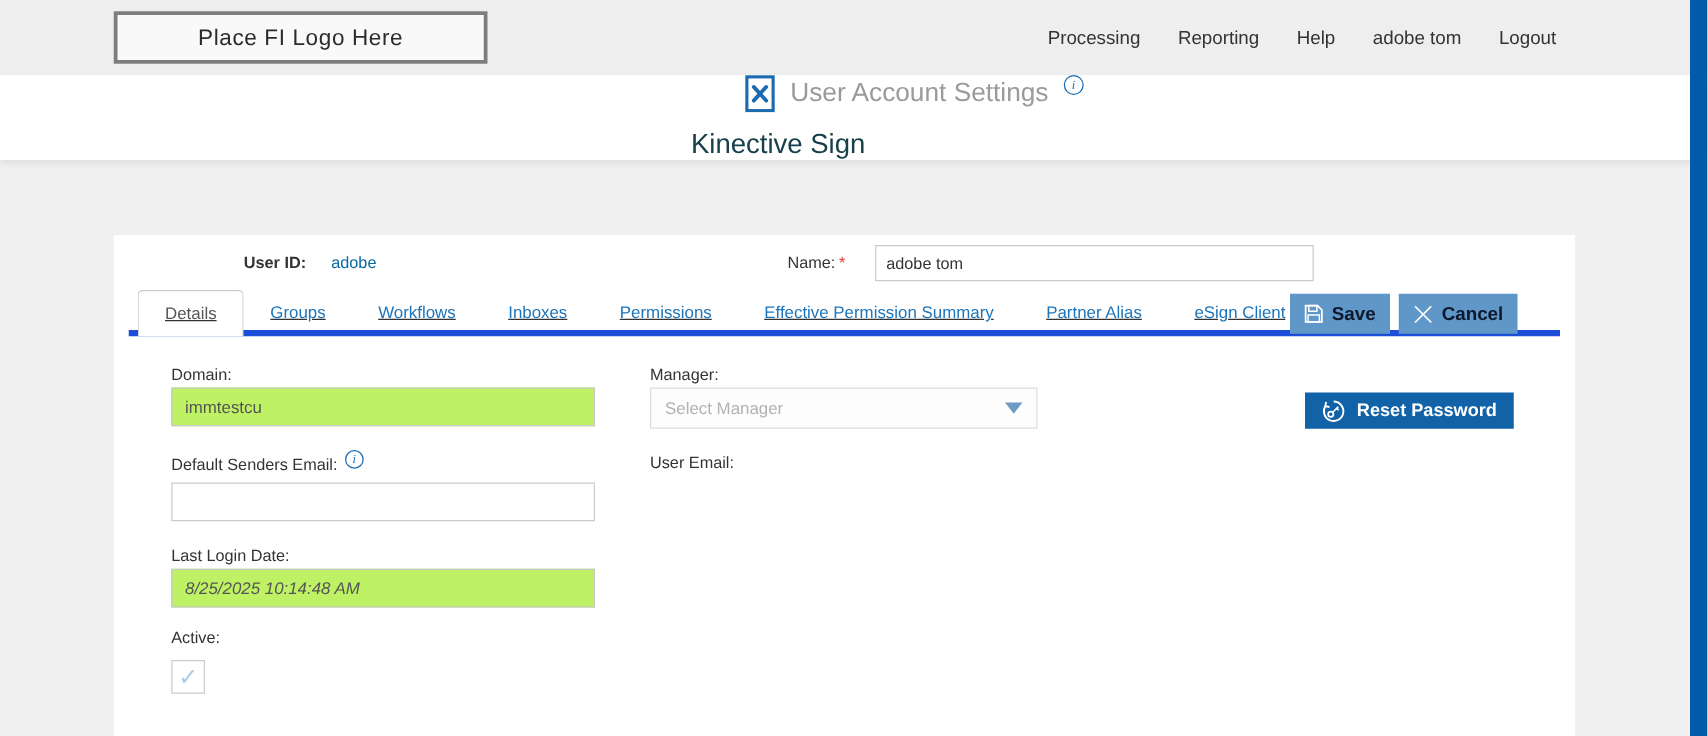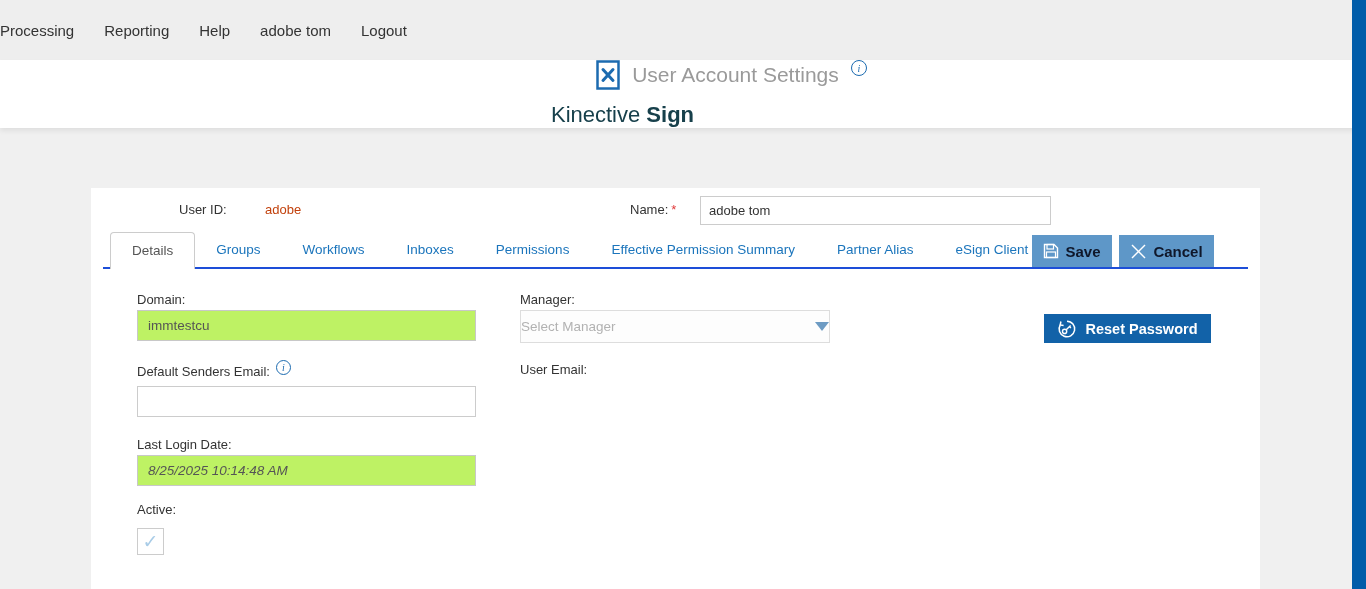--- a/index.html
+++ b/index.html
@@ -42,45 +42,45 @@
   .doc-tools { width: 24px; height: 30px; }
   .page-title { margin-left: 12px; font-size: 21px; color: #9a9a9a; }
   .info-icon {
     display: inline-flex; align-items: center; justify-content: center;
     width: 16px; height: 16px; border: 1px solid #1c6bb0; border-radius: 50%;
     color: #1c6bb0; font-size: 10px; font-style: italic; font-family: "Liberation Serif", serif;
     background: #fff;
   }
   .title-info { margin-left: 12px; margin-top: -14px; }
   .brand { margin-right: 121px; font-size: 22px; color: #17404b; }
-  .brand b { font-weight: bold; }
+  .brand b { font-weight: normal; }
 
   
   .card {
     position: absolute; left: 91px; top: 188px; width: 1169px; height: 470px;
     background: #ffffff;
   }
 
   .lbl { font-size: 13px; color: #333; }
   .req { color: #e03a3a; margin-left: 3px; }
 
-  .user-id-label { position: absolute; left: 88px; top: 14px; }
-  .user-id-value { position: absolute; left: 174px; top: 14px; font-size: 13px; color: #c2410c; }
+  .user-id-label { position: absolute; left: 104px; top: 14px; font-weight: bold; }
+  .user-id-value { position: absolute; left: 174px; top: 14px; font-size: 13px; color: #0369a1; }
   .name-label { position: absolute; left: 539px; top: 14px; }
   .name-input {
     position: absolute; left: 609px; top: 8px; width: 351px; height: 29px;
     border: 1px solid #ccc; padding: 0 8px; font-size: 13px; color: #333;
     font-family: "Liberation Sans", sans-serif; background: #fff;
   }
 
   
   .tabstrip {
     position: absolute; left: 12px; top: 44px; width: 1145px; height: 37px;
-    border-bottom: 2px solid #1d4ed8;
-    display: flex; align-items: flex-start;
+    border-bottom: 5px solid #1d4ed8;
+    display: flex; align-items: flex-start; text-decoration: underline;
   }
   .tab {
     font-size: 13.5px; cursor: pointer; white-space: nowrap;
   }
   .tab.active {
     margin-left: 7px; background: #fff; border: 1px solid #ccc; border-bottom: none;
     border-radius: 4px 4px 0 0; color: #555;
     padding: 10px 21px 11px 21px; margin-bottom: -1px; position: relative; z-index: 2;
   }
   .tab.link { color: #1b75bc; padding: 10px 21px; }
@@ -104,21 +104,21 @@
   .inp.disabled { background: #bef264; color: #555; }
   .inp.enabled { background: #fff; color: #333; border-color: #ccc; }
 
   .domain-label { left: 46px; top: 104px; }
   .domain-input { left: 46px; top: 122px; width: 339px; }
 
   .manager-label { left: 429px; top: 104px; }
   .manager-select {
     position: absolute; left: 429px; top: 122px; width: 310px; height: 33px;
     background: #fdfdfd; border: 1px solid #ddd; cursor: pointer;
-    display: flex; align-items: center; justify-content: space-between; padding: 0 0;
+    display: flex; align-items: center; justify-content: space-between; padding: 0 11px;
   }
   .manager-placeholder { font-size: 13.5px; color: #b2b2b2; }
   .dd-arrow {
     width: 0; height: 0; border-left: 7px solid transparent; border-right: 7px solid transparent;
     border-top: 9px solid #6d9bc3;
   }
 
   .dse-label { left: 46px; top: 176px; display: flex; align-items: center; gap: 6px; }
   .dse-label .info-icon { width: 15px; height: 15px; margin-top: -8px; }
   .dse-input { left: 46px; top: 198px; width: 339px; }
@@ -143,20 +143,23 @@
     display: flex; align-items: center; justify-content: center; gap: 8px;
     font-size: 14.5px; font-weight: bold; font-family: "Liberation Sans", sans-serif;
   }
 </style>
 </head>
 <body>
 
 <div class="blue-stripe"></div>
 
 <div class="topbar">
+  <div class="logo-box">
+    <span>Place FI Logo Here</span>
+  </div>
   <div class="topnav">
     <a class="nav-item">Processing</a>
     <a class="nav-item">Reporting</a>
     <a class="nav-item">Help</a>
     <a class="nav-item">adobe tom</a>
     <a class="nav-item">Logout</a>
   </div>
 </div>
 
 <div class="page-header">

